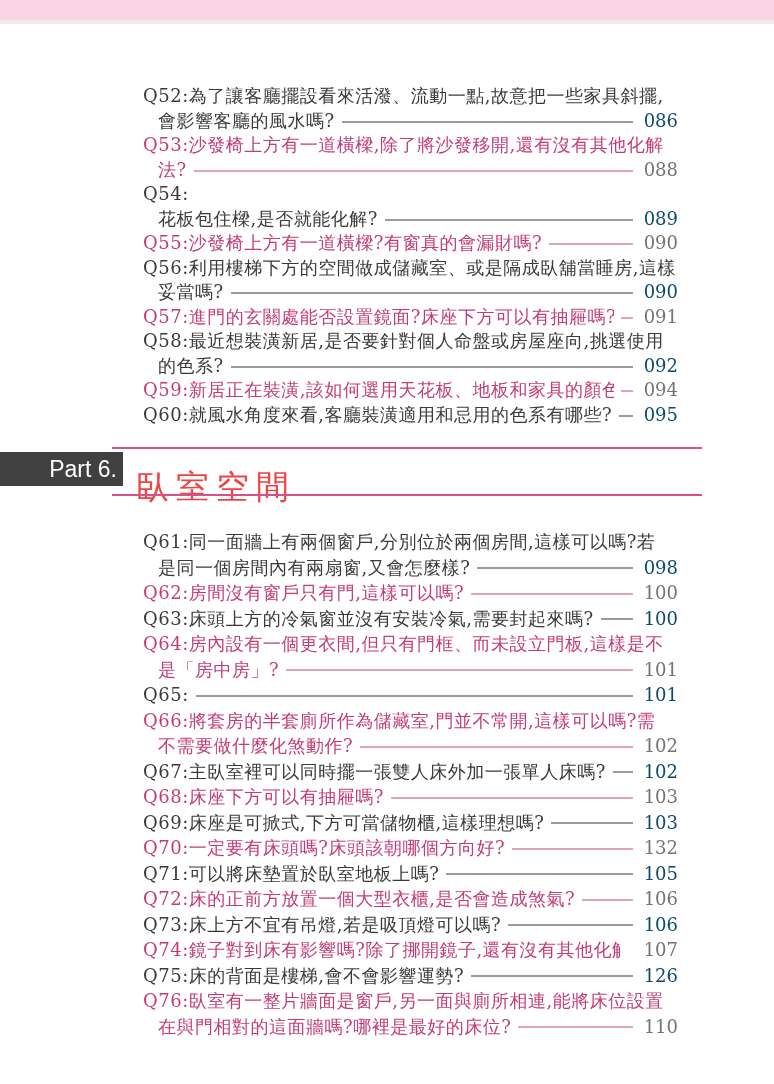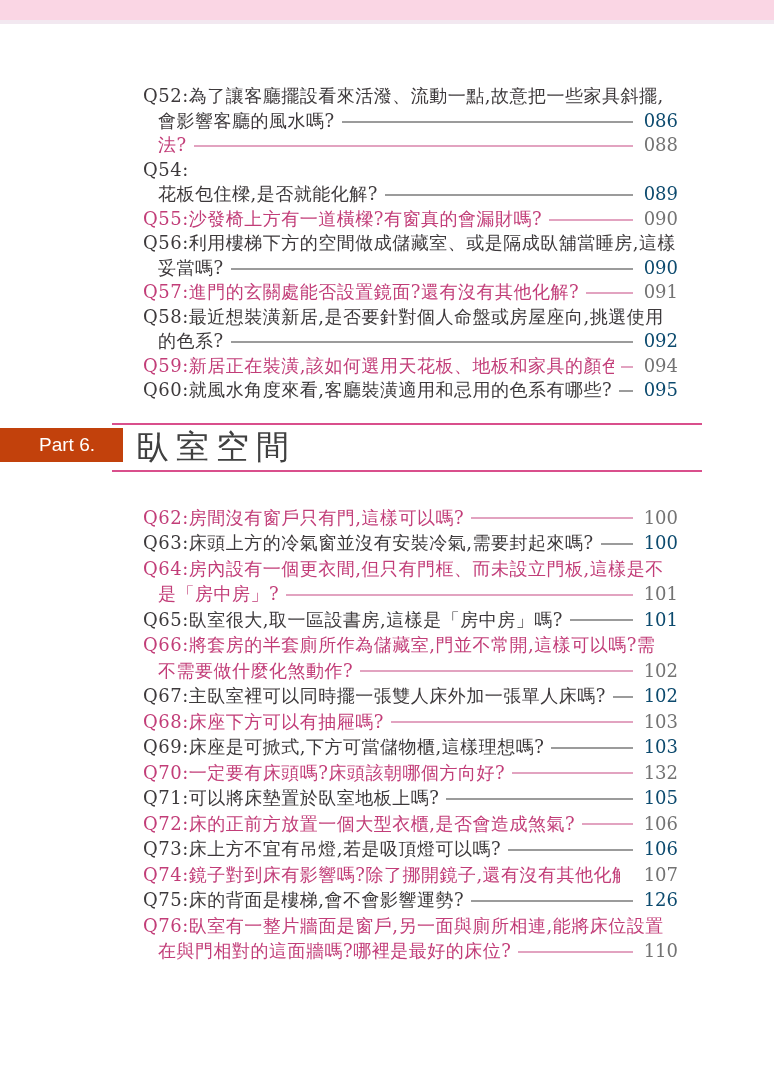--- a/index.html
+++ b/index.html
@@ -42,28 +42,28 @@
   .toc-item.accent .q-text{color:#c23d78;}
   .toc-item.accent .page-num{color:#737373;}
   .toc-item.accent .leader{border-bottom-color:#e2a3c0;}
 
   .section-header{position:relative;height:50px;margin-top:20px;}
   .rule{position:absolute;left:112px;width:590px;height:2px;background:#d94f8c;}
   .rule-top{top:0;}
   .rule-bottom{top:47px;}
   .part-band{
     position:absolute;left:0;top:5px;width:123px;height:34px;
-    background:#c2410c;color:#ffffff;
+    background:#404040;color:#ffffff;
     font-family:"Liberation Sans","DejaVu Sans",sans-serif;
-    font-size:19px;line-height:34px;text-align:right;
-    padding-right:28px;box-sizing:border-box;
+    font-size:23px;line-height:34px;text-align:right;
+    padding-right:6px;box-sizing:border-box;
   }
   .part-title{
-    position:absolute;left:136px;top:6px;
-    color:#404040;font-size:33px;letter-spacing:7px;line-height:36px;
+    position:absolute;left:136px;top:22px;
+    color:#ef4444;font-size:33px;letter-spacing:7px;line-height:36px;
     font-family:"DejaVu Serif","Liberation Serif",serif;
   }
 </style>
 </head>
 <body>
 
 <div class="top-strip"></div>
 <div class="top-strip-edge"></div>
 
 <div class="content">
@@ -75,20 +75,24 @@
           <span class="q-text">為了讓客廳擺設看來活潑、流動一點,故意把一些家具斜擺,</span>
         </div>
         <div class="toc-line">
           <span class="q-text cont">會影響客廳的風水嗎?</span>
           <span class="leader"></span>
           <span class="page-num">086</span>
         </div>
       </div>
       <div class="toc-item accent">
         <div class="toc-line">
+          <span class="q-label">Q53:</span>
+          <span class="q-text">沙發椅上方有一道橫樑,除了將沙發移開,還有沒有其他化解</span>
+        </div>
+        <div class="toc-line">
           <span class="q-text cont">法?</span>
           <span class="leader"></span>
           <span class="page-num">088</span>
         </div>
       </div>
       <div class="toc-item">
         <div class="toc-line">
           <span class="q-label">Q54:</span>
         </div>
         <div class="toc-line">
@@ -112,21 +116,21 @@
         </div>
         <div class="toc-line">
           <span class="q-text cont">妥當嗎?</span>
           <span class="leader"></span>
           <span class="page-num">090</span>
         </div>
       </div>
       <div class="toc-item accent">
         <div class="toc-line">
           <span class="q-label">Q57:</span>
-          <span class="q-text">進門的玄關處能否設置鏡面?還有沒有其他化解?</span>
+          <span class="q-text">進門的玄關處能否設置鏡面?床座下方可以有抽屜嗎?</span>
           <span class="leader"></span>
           <span class="page-num">091</span>
         </div>
       </div>
       <div class="toc-item">
         <div class="toc-line">
           <span class="q-label">Q58:</span>
           <span class="q-text">最近想裝潢新居,是否要針對個人命盤或房屋座向,挑選使用</span>
         </div>
         <div class="toc-line">
@@ -156,20 +160,31 @@
   <div class="section-header">
     <div class="rule rule-top"></div>
     <div class="part-band">
       <span>Part 6.</span>
     </div>
     <div class="part-title">臥室空間</div>
     <div class="rule rule-bottom"></div>
   </div>
 
   <div class="toc-list part6" id="list-part6">
+      <div class="toc-item">
+        <div class="toc-line">
+          <span class="q-label">Q61:</span>
+          <span class="q-text">同一面牆上有兩個窗戶,分別位於兩個房間,這樣可以嗎?若</span>
+        </div>
+        <div class="toc-line">
+          <span class="q-text cont">是同一個房間內有兩扇窗,又會怎麼樣?</span>
+          <span class="leader"></span>
+          <span class="page-num">098</span>
+        </div>
+      </div>
       <div class="toc-item accent">
         <div class="toc-line">
           <span class="q-label">Q62:</span>
           <span class="q-text">房間沒有窗戶只有門,這樣可以嗎?</span>
           <span class="leader"></span>
           <span class="page-num">100</span>
         </div>
       </div>
       <div class="toc-item">
         <div class="toc-line">
@@ -186,21 +201,20 @@
         </div>
         <div class="toc-line">
           <span class="q-text cont">是「房中房」?</span>
           <span class="leader"></span>
           <span class="page-num">101</span>
         </div>
       </div>
       <div class="toc-item">
         <div class="toc-line">
           <span class="q-label">Q65:</span>
-          <span class="q-text">臥室很大,取一區設書房,這樣是「房中房」嗎?</span>
           <span class="leader"></span>
           <span class="page-num">101</span>
         </div>
       </div>
       <div class="toc-item accent">
         <div class="toc-line">
           <span class="q-label">Q66:</span>
           <span class="q-text">將套房的半套廁所作為儲藏室,門並不常開,這樣可以嗎?需</span>
         </div>
         <div class="toc-line">

